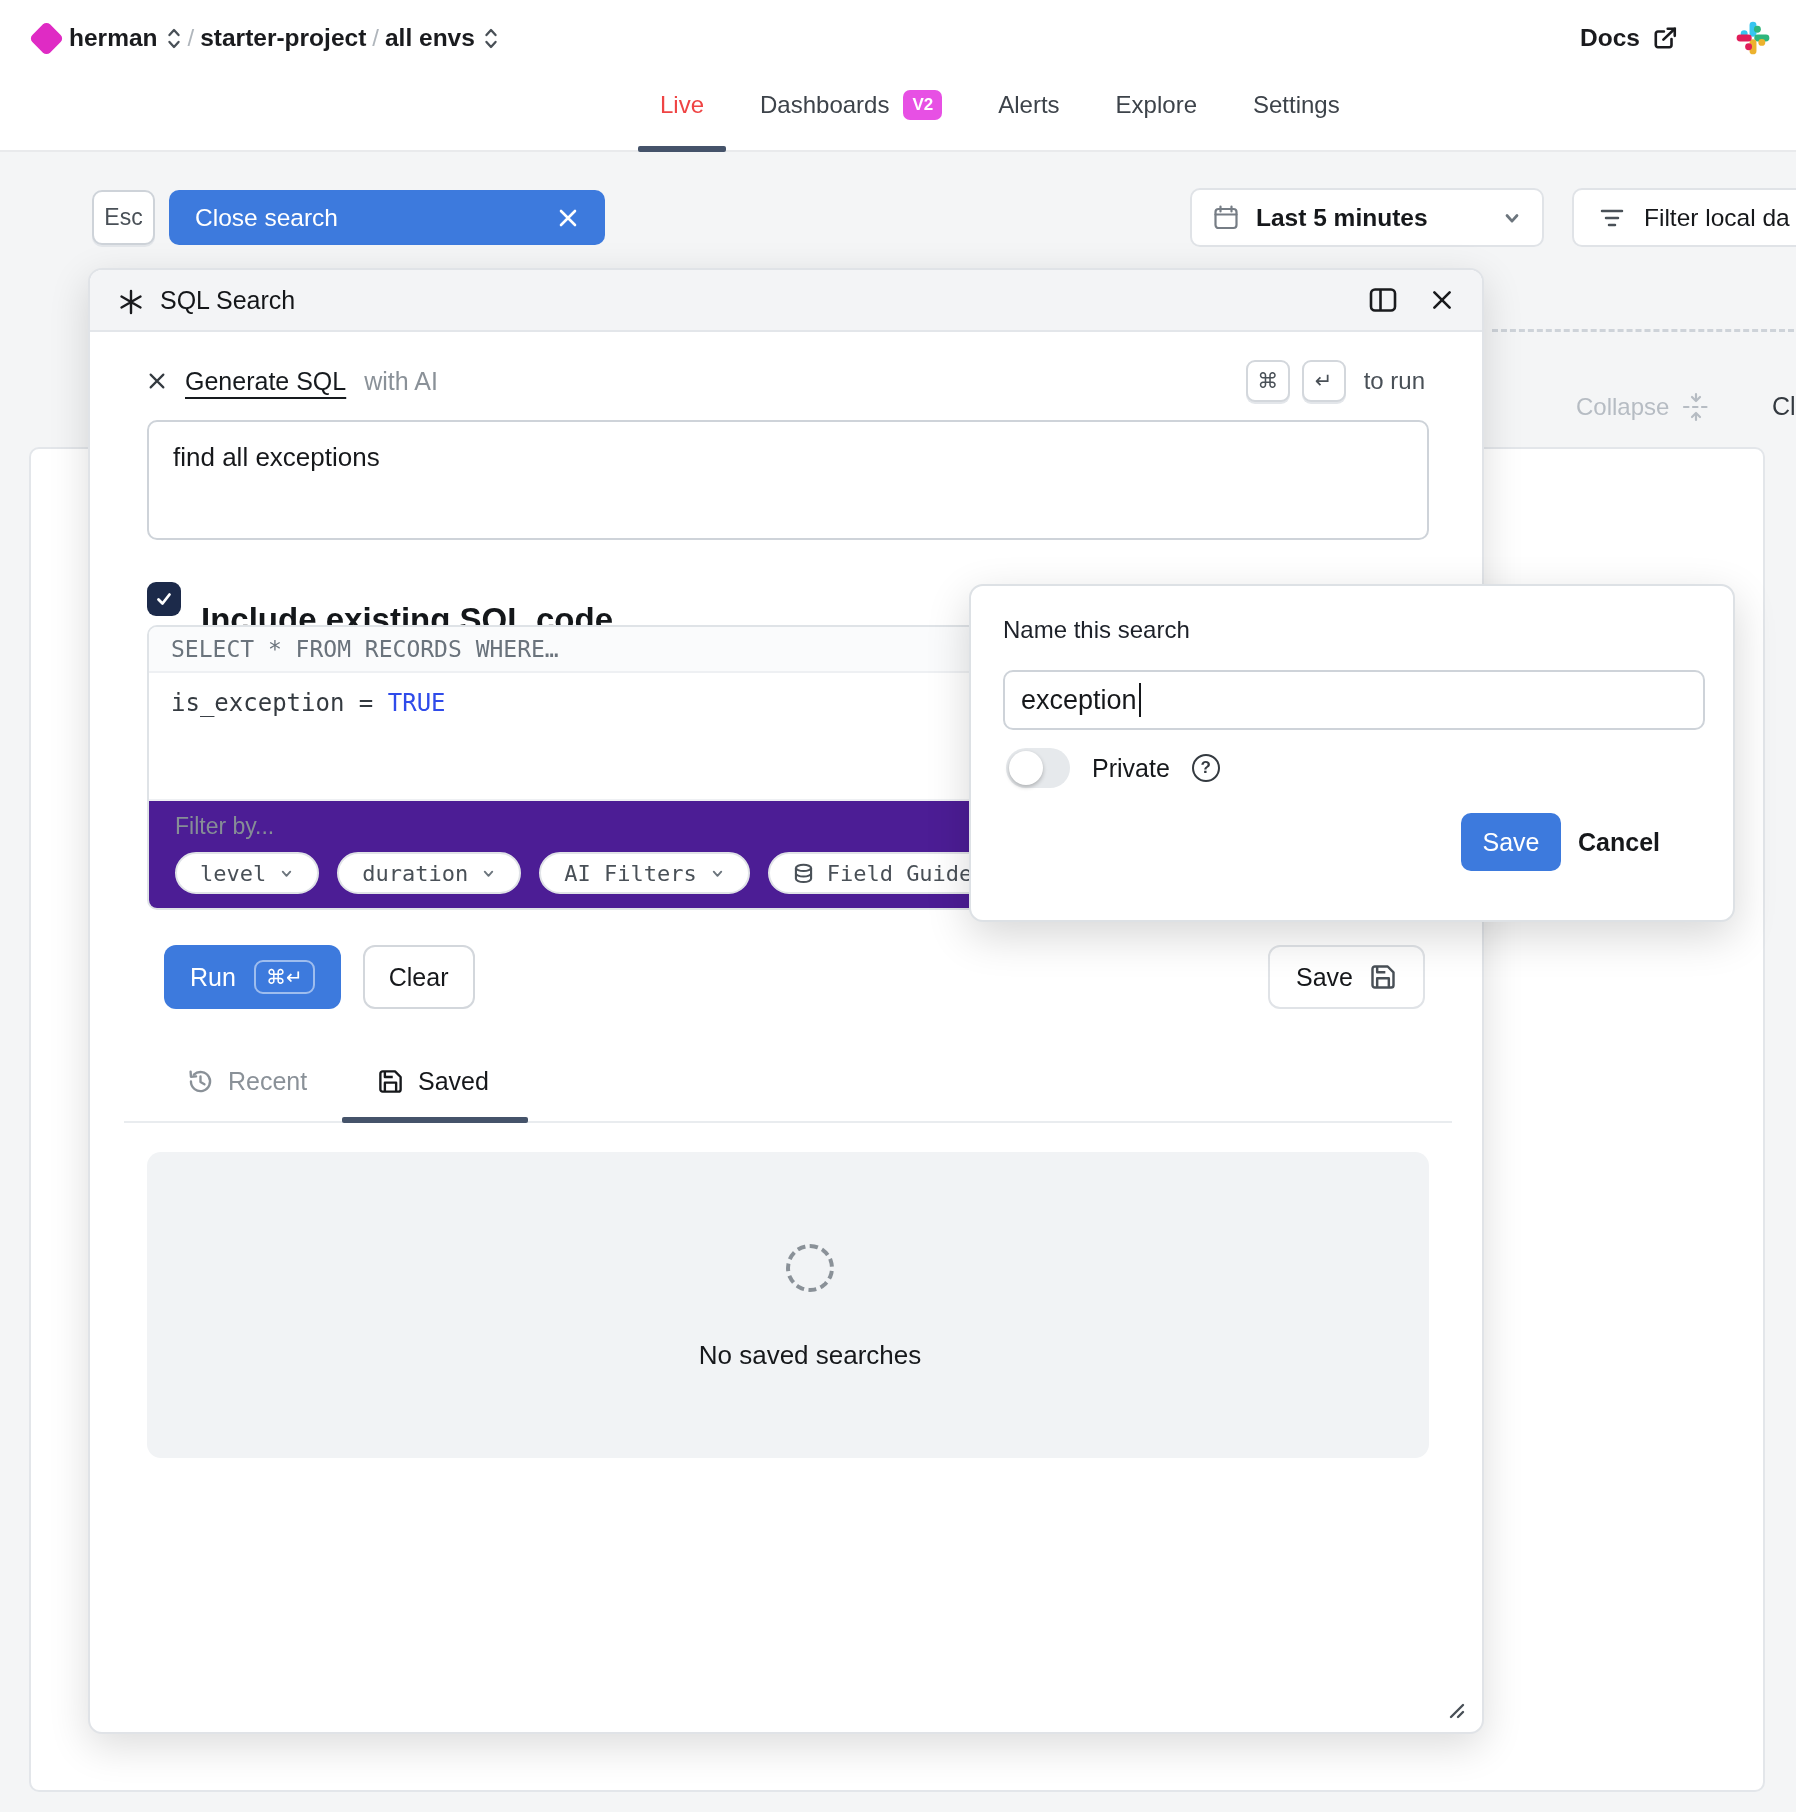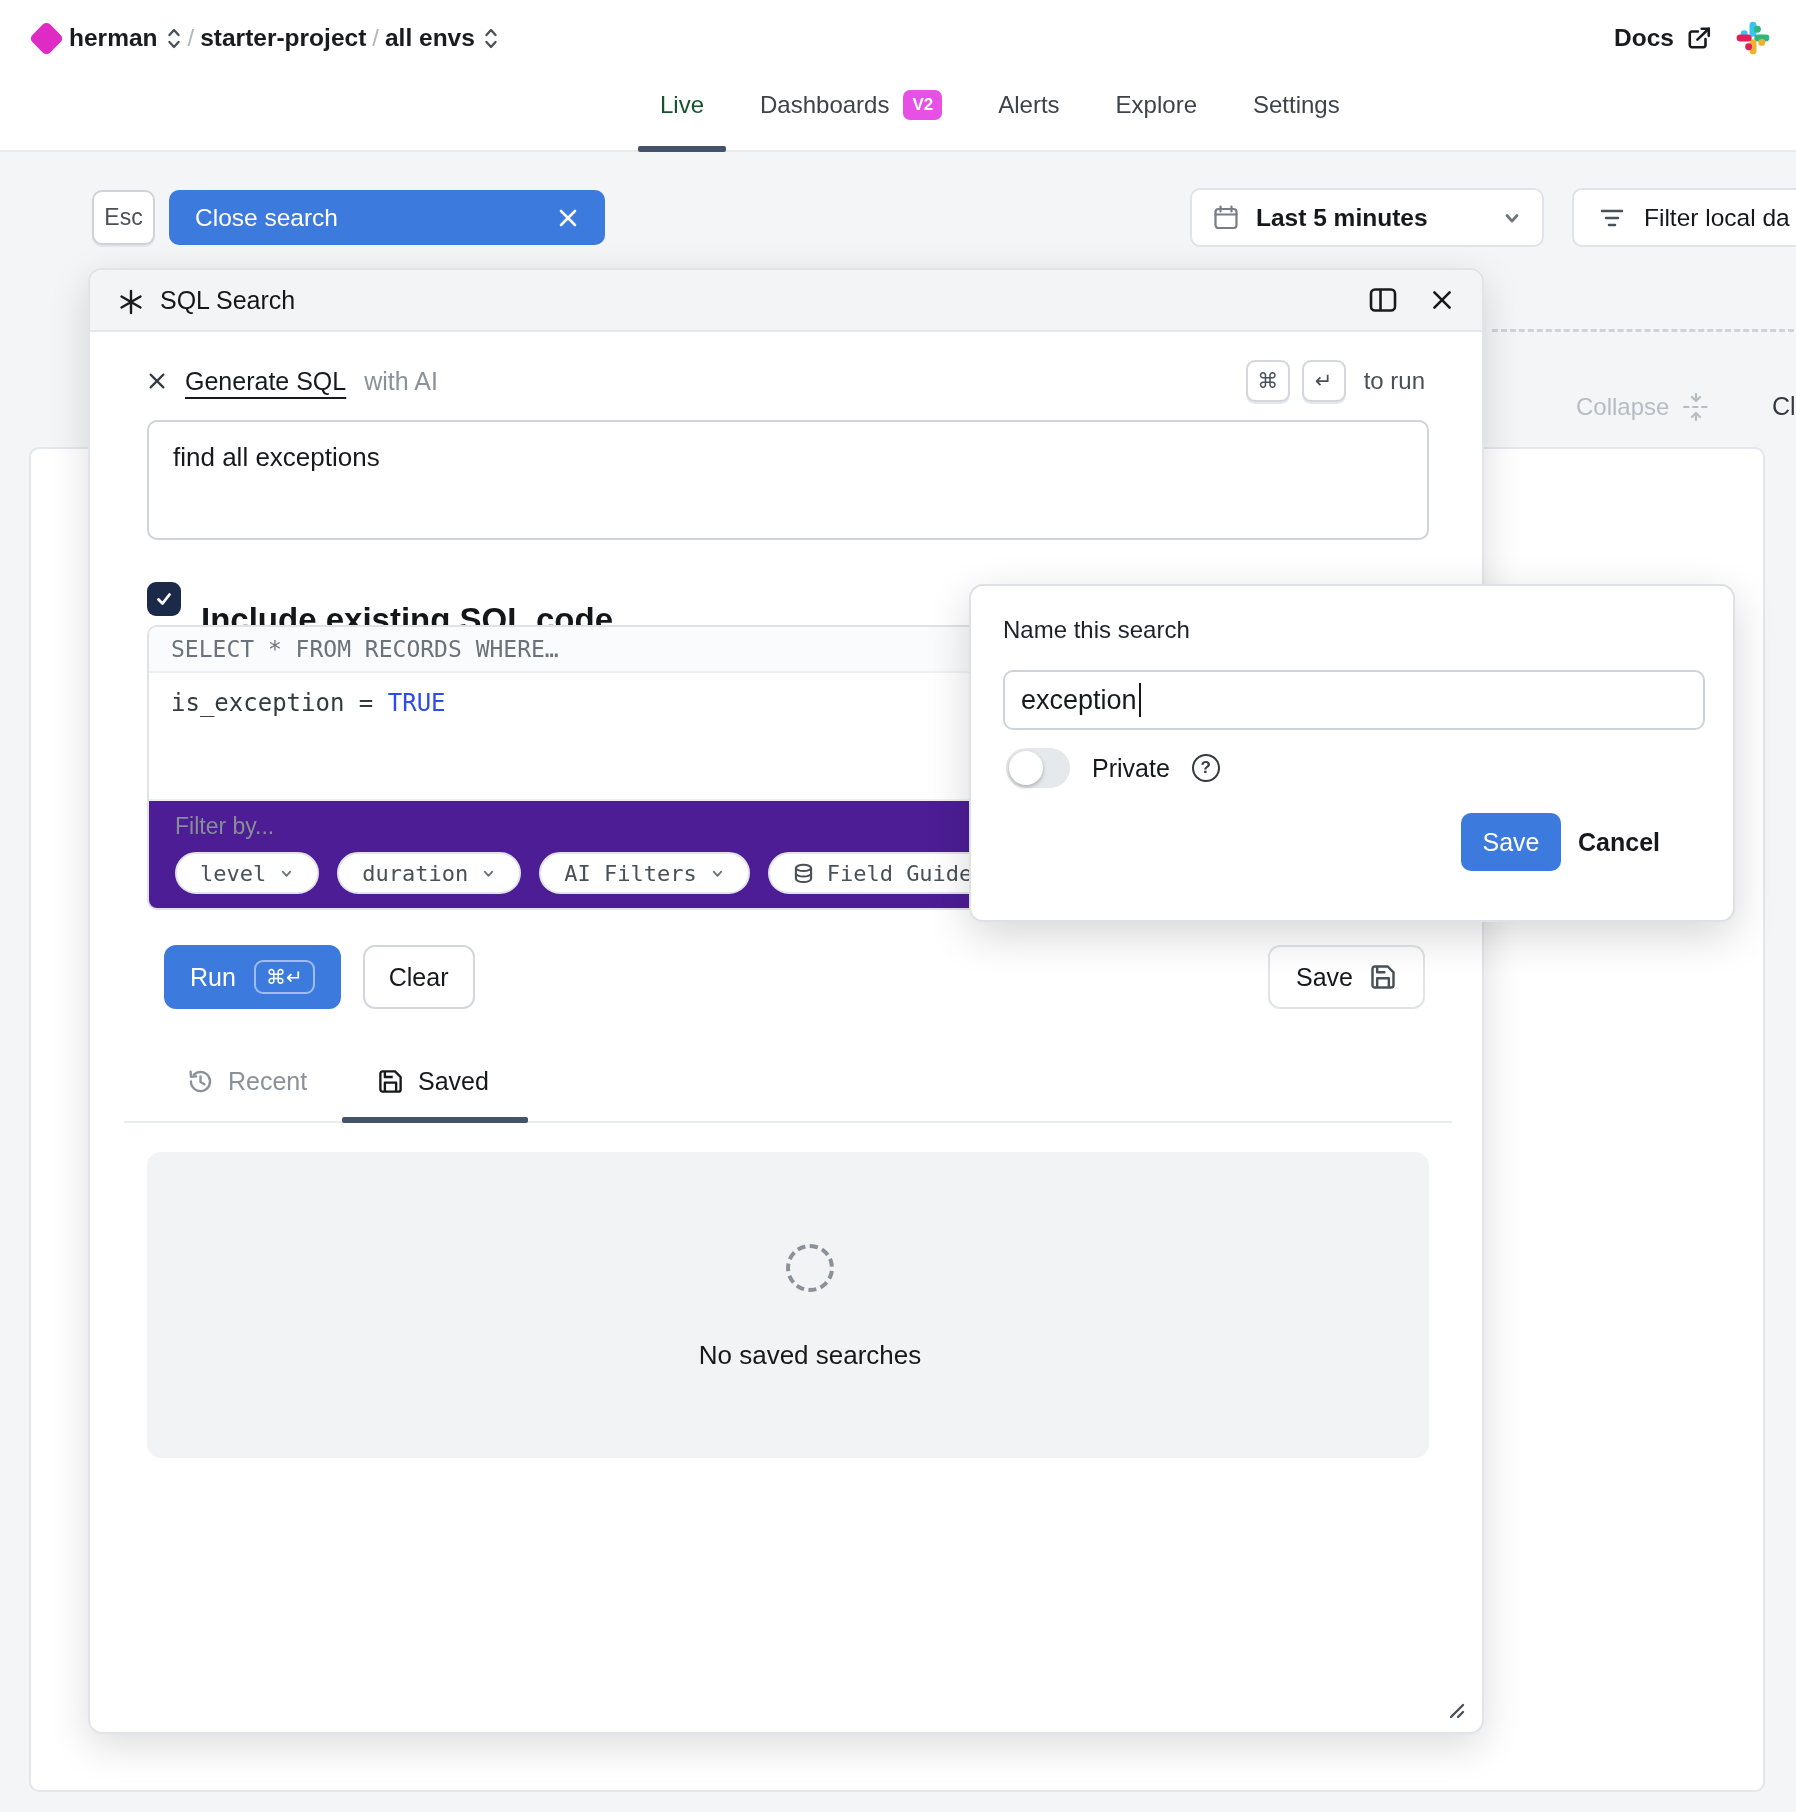--- a/index.html
+++ b/index.html
@@ -14,26 +14,26 @@
 
   
   .app-header {
     position:absolute; left:0; top:0; width:1796px; height:152px;
     background:#ffffff; border-bottom:2px solid #e9eaec; z-index:3;
   }
   .breadcrumb { position:absolute; left:28px; top:0; height:76px; display:flex; align-items:center; gap:2px; }
   .brand-diamond { width:25px; height:25px; background:#df2bc4; border-radius:5px; transform:rotate(45deg); margin:0 8px 0 6px; }
   .bc-item { display:flex; align-items:center; gap:8px; font-size:24.5px; font-weight:600; color:#1a1b1e; }
   .bc-sep { color:#b0b6bc; font-size:24px; font-weight:400; padding:0 4px; }
-  .header-right { position:absolute; right:26px; top:0; height:76px; display:flex; align-items:center; gap:24px; }
+  .header-right { position:absolute; right:26px; top:0; height:76px; display:flex; align-items:center; gap:58px; }
   .docs-link { display:flex; align-items:center; gap:12px; font-size:24.5px; font-weight:600; color:#1a1b1e; cursor:pointer; }
 
   .nav-tabs { position:absolute; left:638px; top:58px; height:94px; display:flex; gap:12px; }
   .tab { position:relative; display:flex; align-items:center; gap:14px; padding:0 22px; font-size:24px; color:#3d434a; cursor:pointer; }
-  .tab.active { color:#14532d; font-weight:500; }
+  .tab.active { color:#ef4444; font-weight:500; }
   .tab-underline { position:absolute; left:0; right:0; bottom:0; height:6px; background:#45536a; border-radius:2px; }
   .v2-badge { background:#e750e4; color:#fff; font-size:17px; font-weight:700; padding:5px 9px; border-radius:7px; }
 
   
   .esc-key {
     position:absolute; left:92px; top:190px; width:63px; height:55px; z-index:2;
     background:#fff; border:2px solid #ced3d9; border-radius:10px;
     display:flex; align-items:center; justify-content:center;
     font-size:23px; color:#495057; box-shadow:0 2px 0 #e3e6ea;
   }

